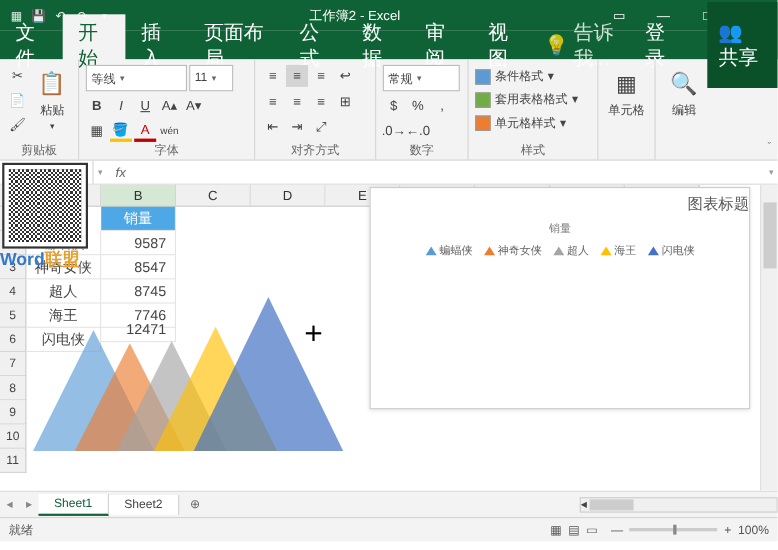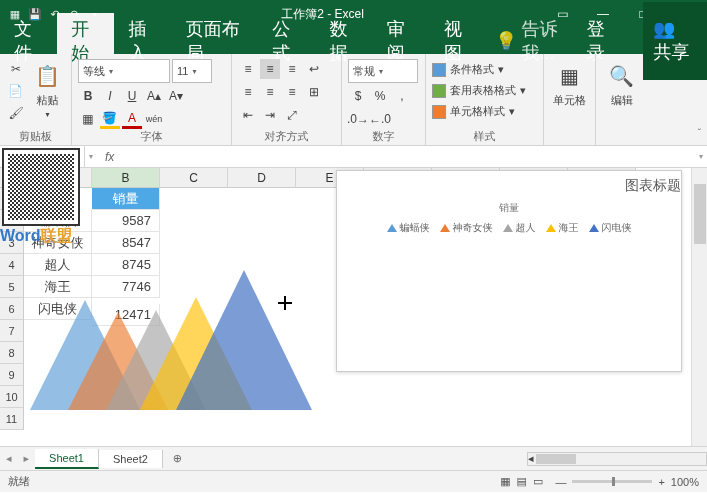--- a/index.html
+++ b/index.html
@@ -286,21 +286,21 @@
       <div class="cell hdr" style="left:68px;top:0;width:68px">销量</div>
       <div class="cell txt" style="left:0;top:22px;width:68px">蝙蝠侠</div>
       <div class="cell num" style="left:68px;top:22px;width:68px">9587</div>
       <div class="cell txt" style="left:0;top:44px;width:68px">神奇女侠</div>
       <div class="cell num" style="left:68px;top:44px;width:68px">8547</div>
       <div class="cell txt" style="left:0;top:66px;width:68px">超人</div>
       <div class="cell num" style="left:68px;top:66px;width:68px">8745</div>
       <div class="cell txt" style="left:0;top:88px;width:68px">海王</div>
       <div class="cell num" style="left:68px;top:88px;width:68px">7746</div>
       <div class="cell txt" style="left:0;top:110px;width:68px">闪电侠</div>
-      <div class="cell num" style="left:68px;top:116px;width:68px">12471</div>
+      <div class="cell num" style="left:68px;top:101px;width:68px">12471</div>
     </div>
 
   <div class="tri-sheet" style="left:30px;top:132px">
     <div class="tri" style="border-width:0 55px 110px 55px;border-color:transparent transparent #5b9bd5 transparent;left:0"></div>
     <div class="tri" style="border-width:0 50px 98px 50px;border-color:transparent transparent #ed7d31 transparent;left:38px;top:12px"></div>
     <div class="tri" style="border-width:0 50px 100px 50px;border-color:transparent transparent #a5a5a5 transparent;left:76px;top:10px"></div>
     <div class="tri" style="border-width:0 56px 113px 56px;border-color:transparent transparent #ffc000 transparent;left:110px;top:-3px"></div>
     <div class="tri" style="border-width:0 68px 140px 68px;border-color:transparent transparent #4472c4 transparent;left:146px;top:-30px;opacity:.7"></div>
   </div>
 

